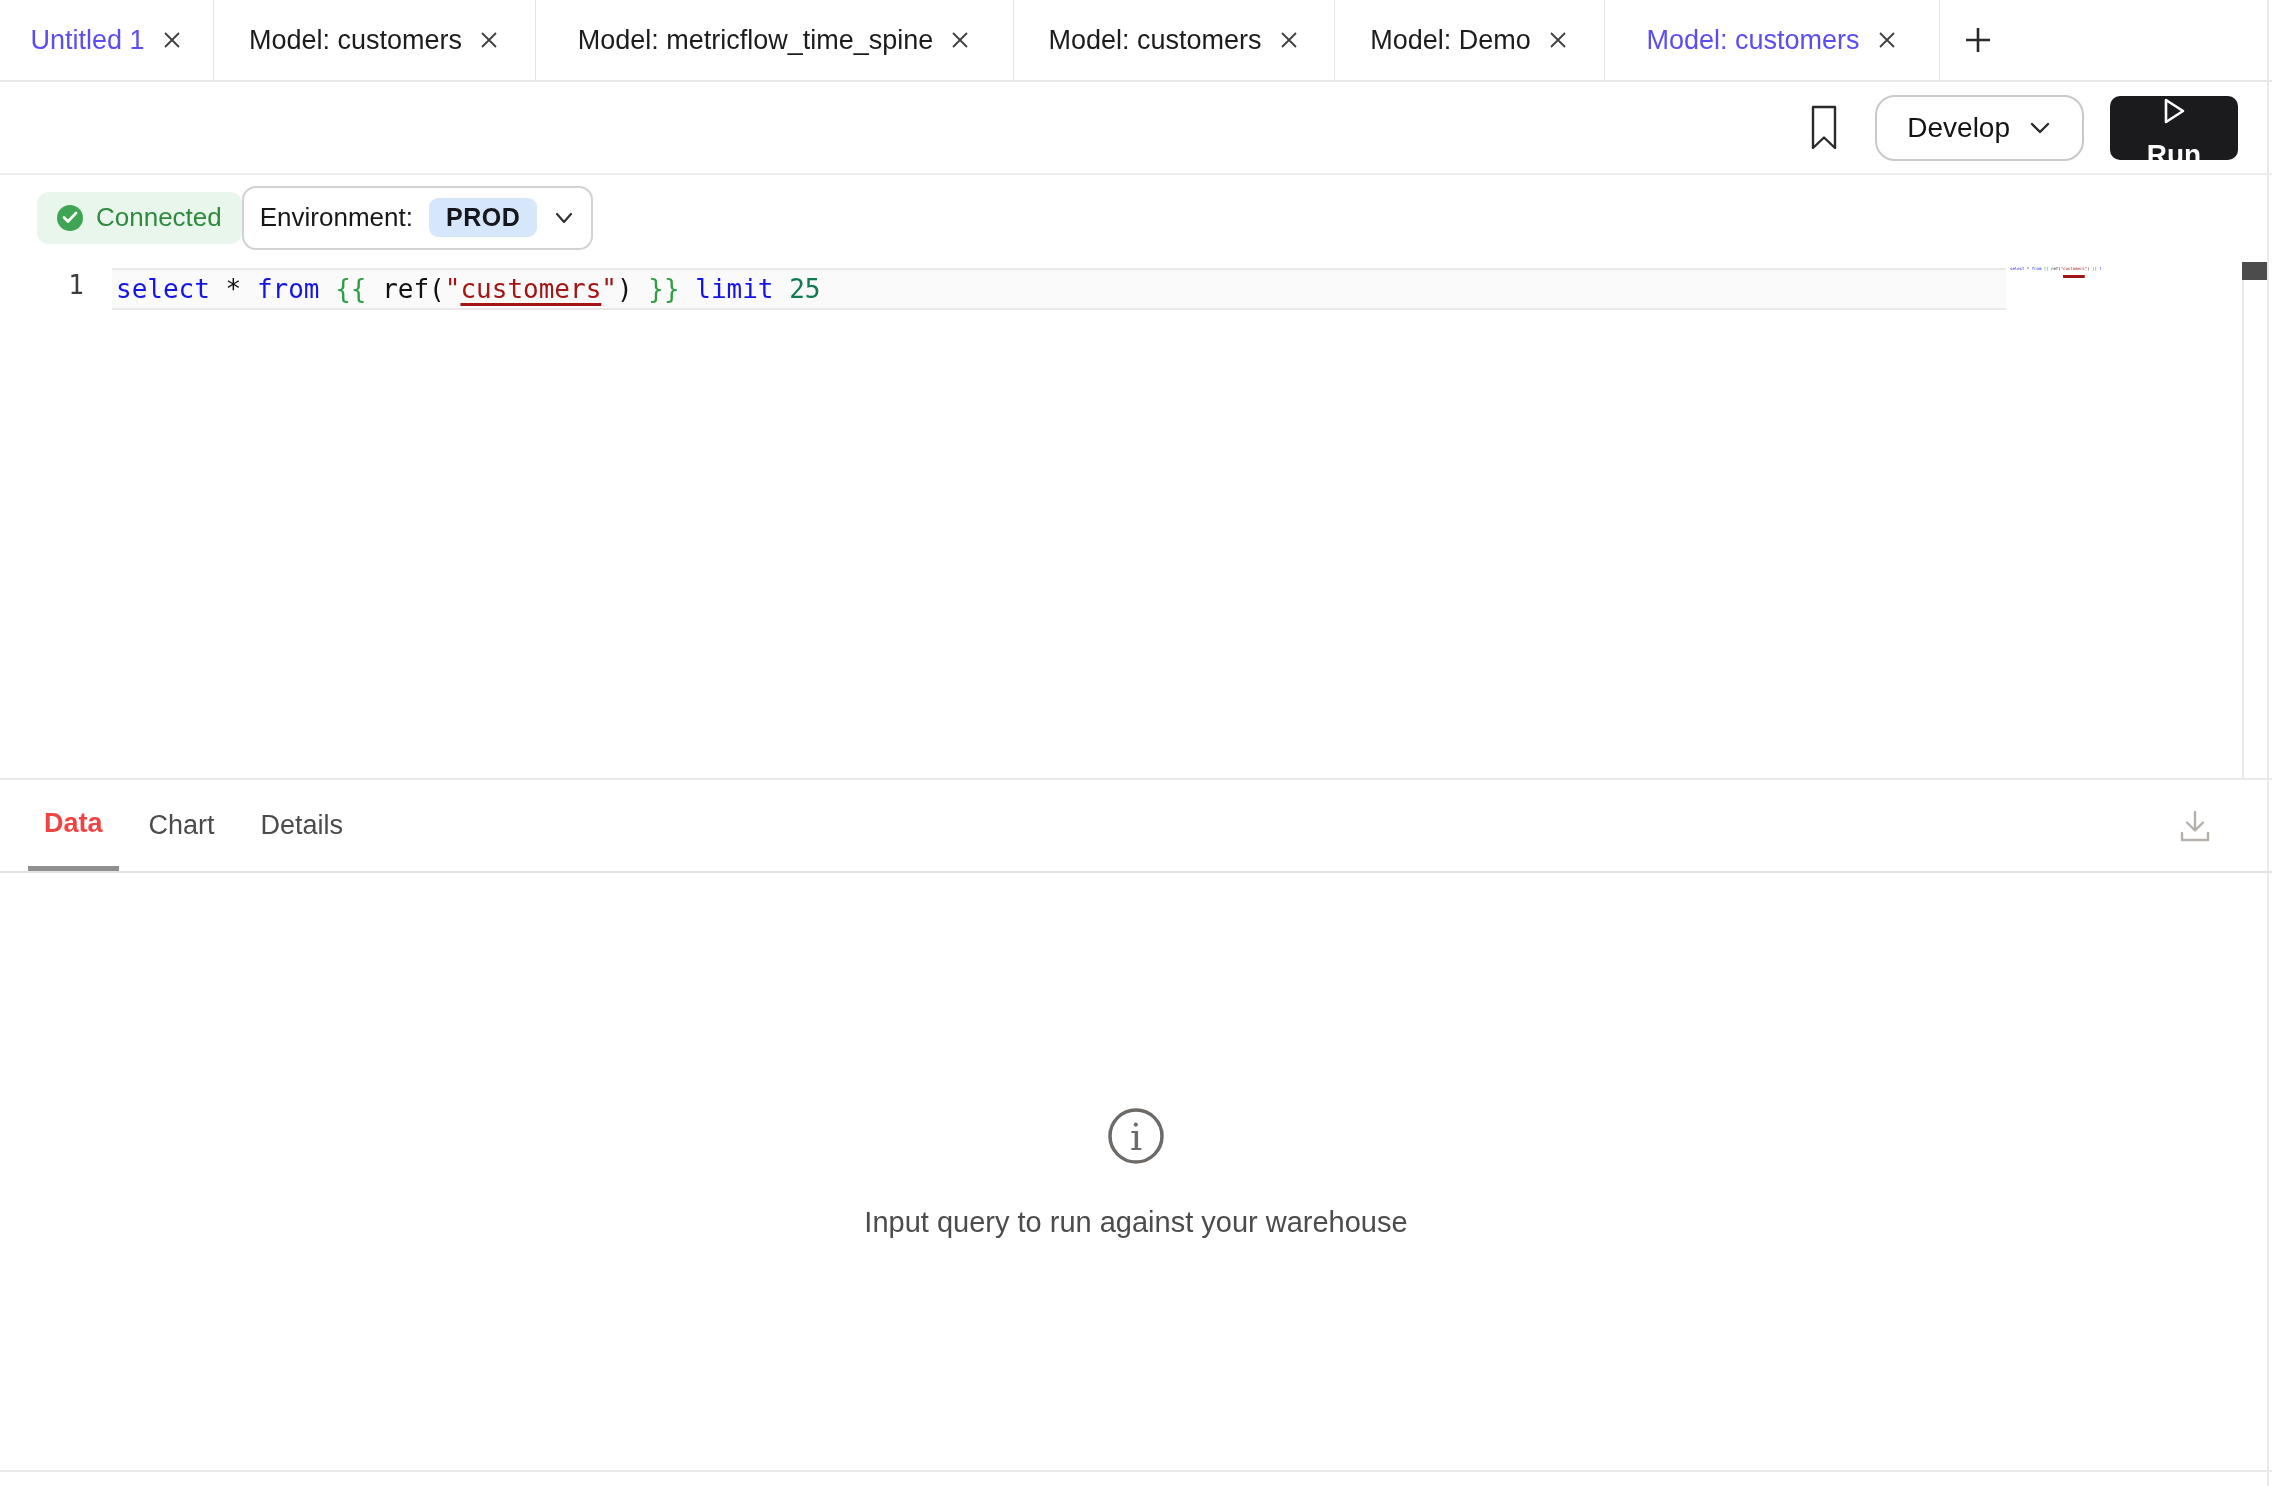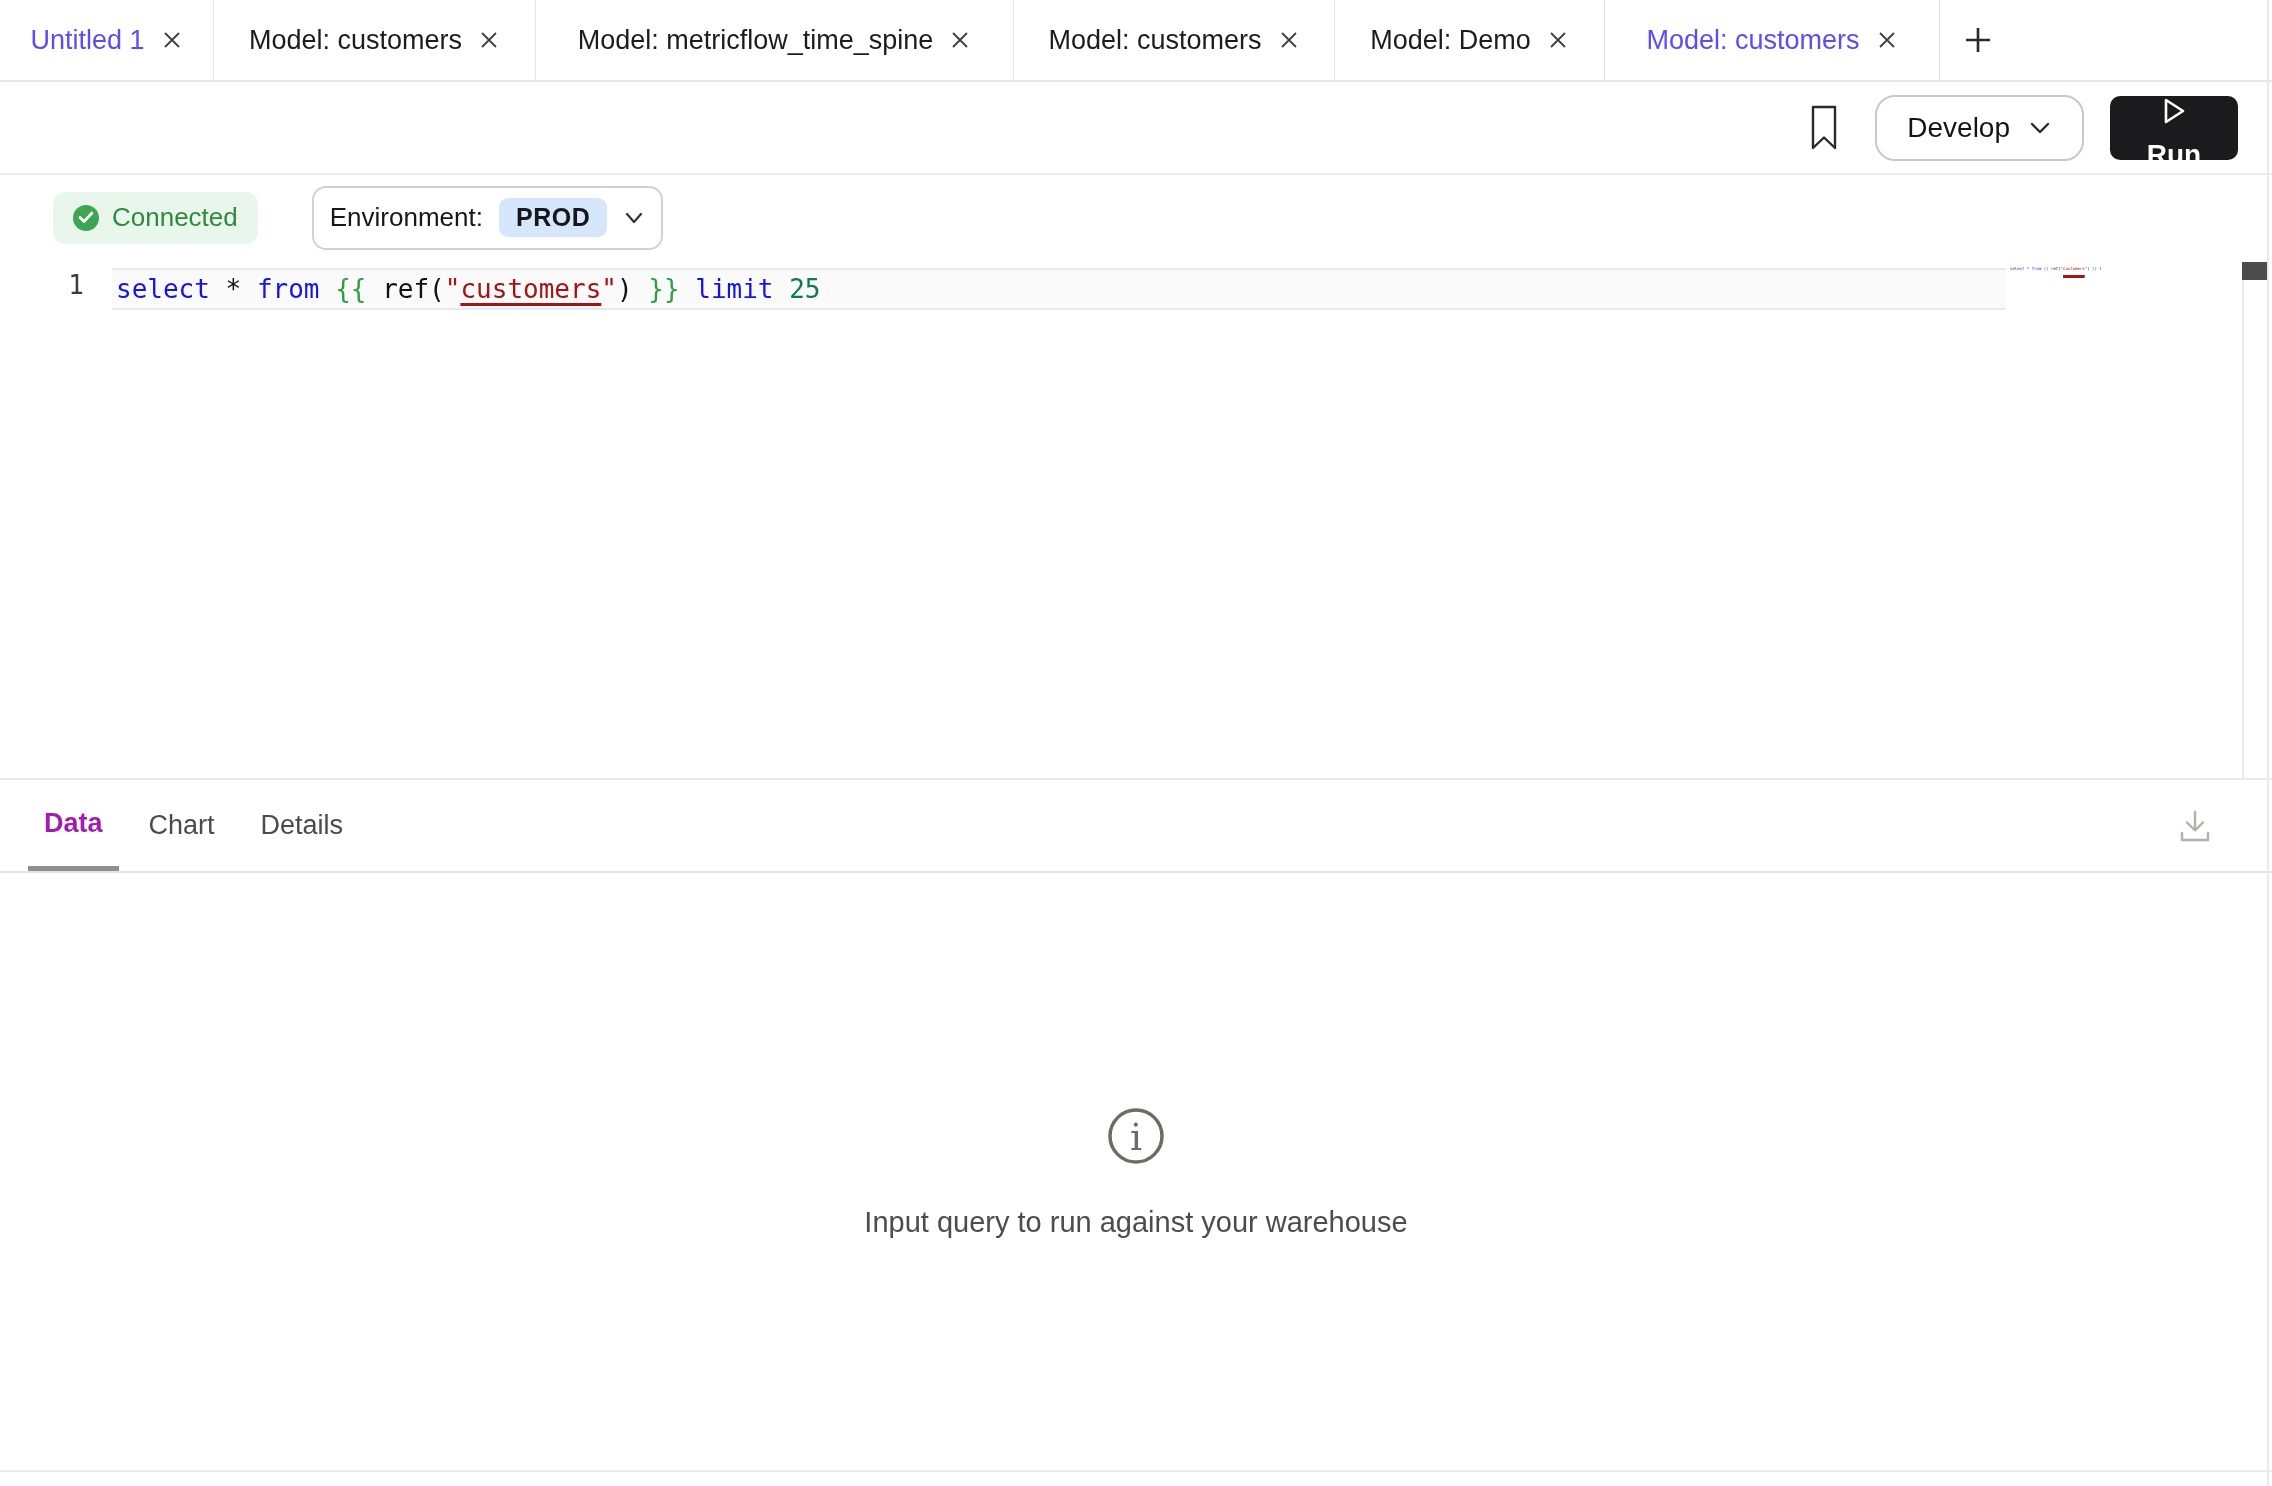--- a/index.html
+++ b/index.html
@@ -23,21 +23,21 @@
   .bookmark{margin-right:36px;display:flex;align-items:center;}
   .btn-develop{display:flex;align-items:center;gap:18px;height:66px;padding:0 30px;
                background:#fff;border:2px solid #c9c9c9;border-radius:20px;
                font-size:28px;color:#141414;cursor:pointer;}
   .btn-run{display:flex;align-items:center;justify-content:flex-start;gap:14px;margin-left:26px;
            width:128px;height:64px;background:#1b1b1d;border:none;border-radius:10px;
            color:#fff;font-size:28px;font-weight:600;cursor:pointer;flex-direction:column;}
 
   
   .statusrow{position:absolute;top:177px;left:0;right:0;height:81px;display:flex;
-             align-items:center;padding-left:37px;gap:54px;background:#fff;box-sizing:border-box;margin-left:16px;}
+             align-items:center;padding-left:37px;background:#fff;box-sizing:border-box;}
   .badge-connected{display:flex;align-items:center;gap:13px;height:52px;padding:0 20px;
                    background:#e9f6ec;border-radius:12px;}
   .badge-connected .ctext{font-size:26px;color:#2f8a3f;}
   .cdot{width:26px;height:26px;border-radius:50%;background:#3fa554;display:flex;
         align-items:center;justify-content:center;}
   .env-btn{display:flex;align-items:center;gap:16px;height:60px;padding:0 16px;
            background:#fff;border:2px solid #d2d2d2;border-radius:14px;cursor:pointer;}
   .env-label{font-size:26px;color:#17181a;}
   .env-pill{background:#d6e6fb;border-radius:9px;padding:5px 17px;font-size:25px;
             font-weight:700;color:#15171c;letter-spacing:.5px;}
@@ -63,21 +63,21 @@
                   border-left:2px solid #eaeaea;}
   .ed-scrollthumb{position:absolute;left:2242px;top:4px;width:26px;height:18px;background:#4c4c4c;}
 
   
   .results-header{position:absolute;top:778px;left:0;right:0;height:95px;background:#fff;
                   border-top:2px solid #e9e9e9;border-bottom:2px solid #e3e3e3;
                   display:flex;align-items:stretch;padding:0 56px 0 28px;box-sizing:border-box;}
   .rtabs{display:flex;gap:14px;}
   .rtab{display:flex;align-items:center;padding:0 16px;font-size:27px;color:#4b4b4b;
         cursor:pointer;box-sizing:border-box;}
-  .rtab.active{color:#a21caf;font-weight:600;border-bottom:5px solid #8f8f8f;}
+  .rtab.active{color:#ef4444;font-weight:600;border-bottom:5px solid #8f8f8f;}
   .dl-btn{margin-left:auto;align-self:center;display:flex;align-items:center;cursor:pointer;}
 
   .results-body{position:absolute;top:875px;left:0;height:595px;right:0;background:#fff;
                 display:flex;flex-direction:column;align-items:center;justify-content:center;gap:40px;}
   .empty-msg{font-size:29px;color:#4c4c4c;}
 
   .bottom-border{position:absolute;top:1470px;left:0;right:0;height:0;border-top:2px solid #e9e9e9;}
   .page-right-border{position:absolute;left:2267px;top:0;height:1486px;width:0;
                      border-left:2px solid #eaeaea;}
   svg{display:block;}

